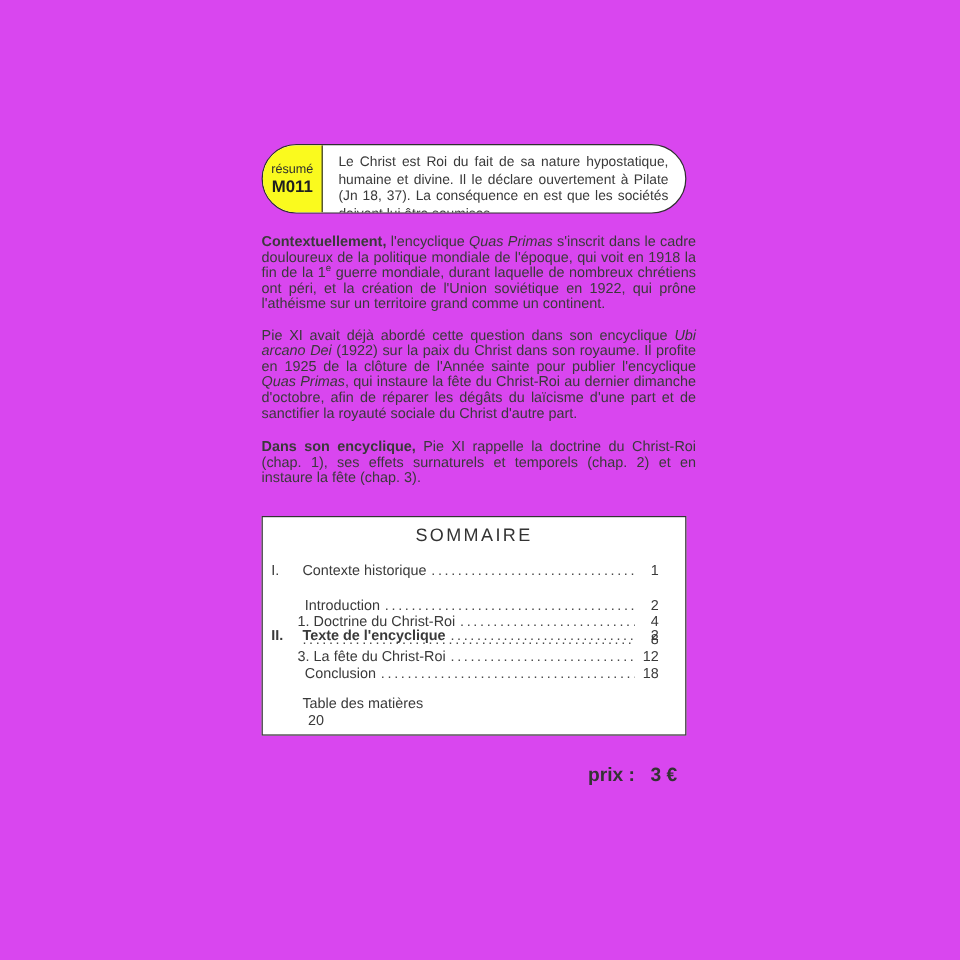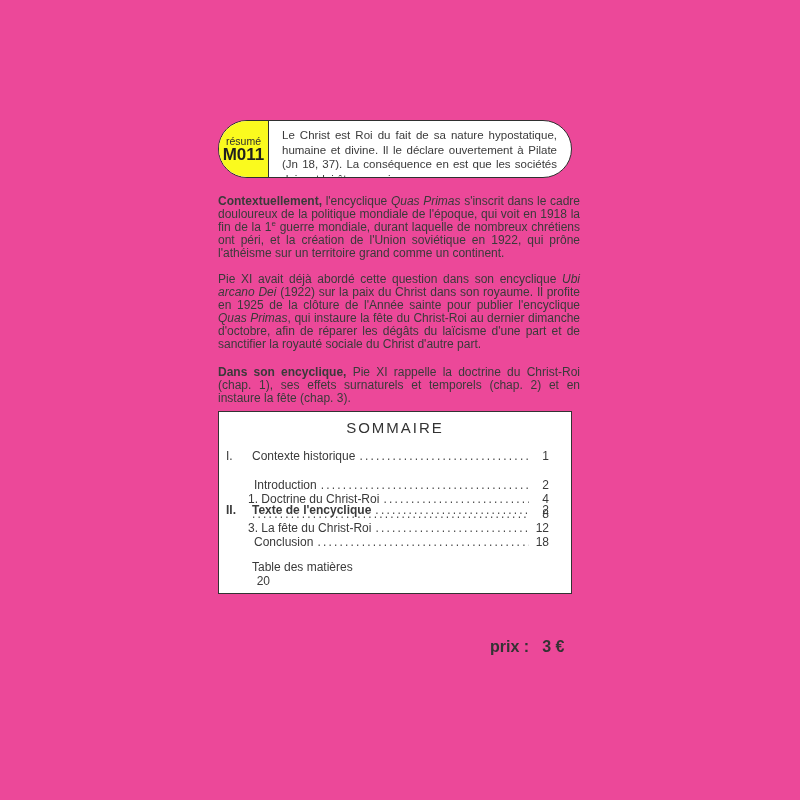--- a/index.html
+++ b/index.html
@@ -1,51 +1,51 @@
 <!DOCTYPE html>
 <html><head>
 <meta charset="utf-8">
 <style>
   html,body { margin:0; padding:0; background:#ffffff; }
   .page {
-    position:relative; width:800px; height:800px; background:#ec4899;
+    position:relative; width:800px; height:800px; background:#d946ef;
     font-family:"Liberation Sans","DejaVu Sans",sans-serif; color:#3a3a3a;
     overflow:hidden;
   }
 
   
   .capsule {
     position:absolute; left:218px; top:120px; width:354px; height:58px;
     border:1.5px solid #2f2f2f; border-radius:29px;
     display:flex; overflow:hidden; box-sizing:border-box; background:#fff;
   }
   .capsule-badge {
     width:49px; flex-shrink:0; border-right:1.5px solid #2f2f2f;
     display:flex; flex-direction:column; align-items:center; justify-content:center;
   }
   .badge-top  { font-size:10.5px; color:#2e2e2e; line-height:12px; }
-  .badge-code { font-size:17px; font-weight:bold; color:#1f1f1f; line-height:16px; }
+  .badge-code { font-size:14px; font-weight:bold; color:#1f1f1f; line-height:16px; }
   .capsule-text {
     flex:1; padding:7px 14px 6px 13px; font-size:11.5px; line-height:14.6px;
     text-align:justify; color:#3a3a3a;
   }
 
   
   .para {
     position:absolute; left:218px; width:362px; margin:0;
     font-size:12px; line-height:12.9px; text-align:justify; color:#3a3a3a;
   }
   .p1 { top:195px; }
   .p2 { top:273px; }
   .p3 { top:366px; }
   .para sup { font-size:8px; line-height:0; }
 
   
   .sommaire {
-    position:absolute; left:218px; top:411px; width:354px; height:183px;
+    position:absolute; left:218px; top:430px; width:354px; height:183px;
     border:1.5px solid #333333; box-sizing:border-box; background:#fff;
   }
   .sommaire-title {
     text-align:center; font-size:15px; letter-spacing:2px;
     padding-top:7px; color:#333333;
   }
   .toc { margin-top:13px; }
   .toc-row {
     display:flex; align-items:baseline;
     font-size:12px; line-height:14.4px; height:14.4px;

